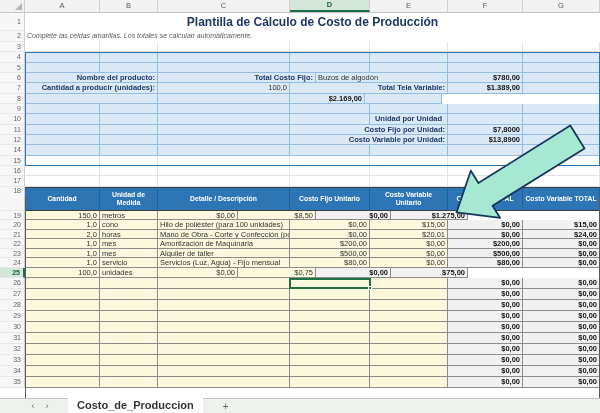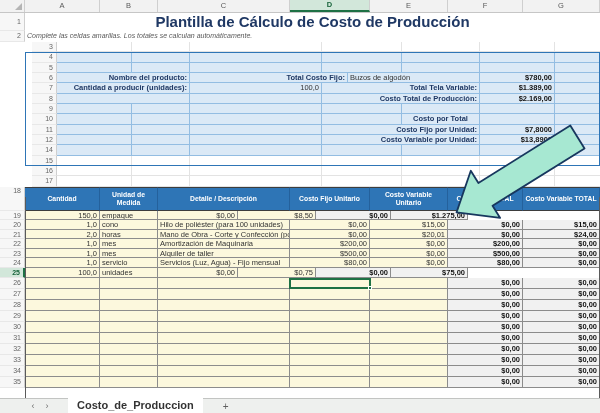--- a/index.html
+++ b/index.html
@@ -24,25 +24,25 @@
   .r { display:flex; }
   .rn { width:25px; background:#f7f7f7; border-right:1px solid #cfcfcf; border-bottom:1px solid #e8e8e8;
     color:#666; font-size:7px; text-align:right; padding-right:3px; flex:none; }
   .rn.sel { background:#d2e7da; color:#17633a; border-right:2px solid #1e7145; font-weight:bold; }
 
   .cell { border-right:1px solid #e3e3e3; border-bottom:1px solid #e3e3e3; overflow:hidden;
     white-space:nowrap; font-size:7.5px; color:#333; padding:0 2px; flex:none; }
 
   
   .row-title { height:18px; line-height:18px; }
-  .row-title .tcell { width:575px; text-align:center; font-size:15px; font-weight:bold; color:#1f3864; border:none; }
+  .row-title .tcell { width:575px; text-align:center; font-size:12px; font-weight:bold; color:#1f3864; border:none; }
   .row-sub { height:11px; line-height:10px; }
   .row-sub .tcell { width:575px; font-size:7px; font-style:italic; color:#595959; border:none; padding-left:2px; }
 
-  .r-s { height:10.33px; line-height:9.5px;margin-left:32px; }
+  .r-s { height:10.33px; line-height:9.5px; }
   .rb .cell { background:#dbe9f6; border-color:#93bde2; }
   .lbl { font-weight:bold; color:#1f3864; text-align:right; }
   .ctr { font-weight:bold; color:#1f3864; text-align:center; }
   .val { font-weight:bold; color:#141414; text-align:right; }
   .pln { text-align:right; }
 
   .band-outline { position:absolute; left:25px; top:52.3px; width:575px; height:113.7px;
     border:1px solid #2e75b6; pointer-events:none; }
 
   
@@ -152,21 +152,20 @@
     <div class="cell c-c pln">100,0</div>
     <div class="cell c-de lbl">Total Tela Variable:</div>
     <div class="cell c-f val">$1.389,00</div>
     <div class="cell c-g"></div>
     </div>
 
   <div class="r r-s rb">
       <div class="rn">8</div>
     <div class="cell c-ab"></div>
     <div class="cell c-c"></div>
-    <div class="cell c-de lbl">Costo Total de Producción:</div>
     <div class="cell c-f val">$2.169,00</div>
     <div class="cell c-g"></div>
     </div>
 
   <div class="r r-s rb">
       <div class="rn">9</div>
       <div class="cell c-a"></div>
       <div class="cell c-b"></div>
       <div class="cell c-c"></div>
       <div class="cell c-d"></div>
@@ -174,21 +173,21 @@
       <div class="cell c-f"></div>
       <div class="cell c-g"></div>
     </div>
 
   <div class="r r-s rb">
       <div class="rn">10</div>
     <div class="cell c-a"></div>
     <div class="cell c-b"></div>
     <div class="cell c-c"></div>
     <div class="cell c-d"></div>
-    <div class="cell c-e ctr">Costo por Total</div>
+    <div class="cell c-e ctr">Unidad por Unidad</div>
     <div class="cell c-f"></div>
     <div class="cell c-g"></div>
     </div>
 
   <div class="r r-s rb">
       <div class="rn">11</div>
     <div class="cell c-a"></div>
       <div class="cell c-b"></div>
       <div class="cell c-c"></div>
     <div class="cell c-de lbl">Costo Fijo por Unidad:</div>
@@ -254,21 +253,21 @@
     <div class="cell th c-c">Detalle / Descripción</div>
     <div class="cell th c-d">Costo Fijo Unitario</div>
     <div class="cell th c-e">Costo Variable Unitario</div>
     <div class="cell th c-f">Costo Fijo TOTAL</div>
     <div class="cell th c-g">Costo Variable TOTAL</div>
   </div>
 
   <div class="r r-d rt">
       <div class="rn">19</div>
     <div class="cell c-a num">150,0</div>
-      <div class="cell c-b">empaque</div>
+      <div class="cell c-b">metros</div>
       <div class="cell c-d num">$0,00</div>
       <div class="cell c-e num">$8,50</div>
       <div class="cell c-f tot">$0,00</div>
       <div class="cell c-g tot">$1.275,00</div>
     </div>
   <div class="r r-d rt">
       <div class="rn">20</div>
     <div class="cell c-a num">1,0</div>
       <div class="cell c-b">cono</div>
       <div class="cell c-c">Hilo de poliéster (para 100 unidades)</div>

